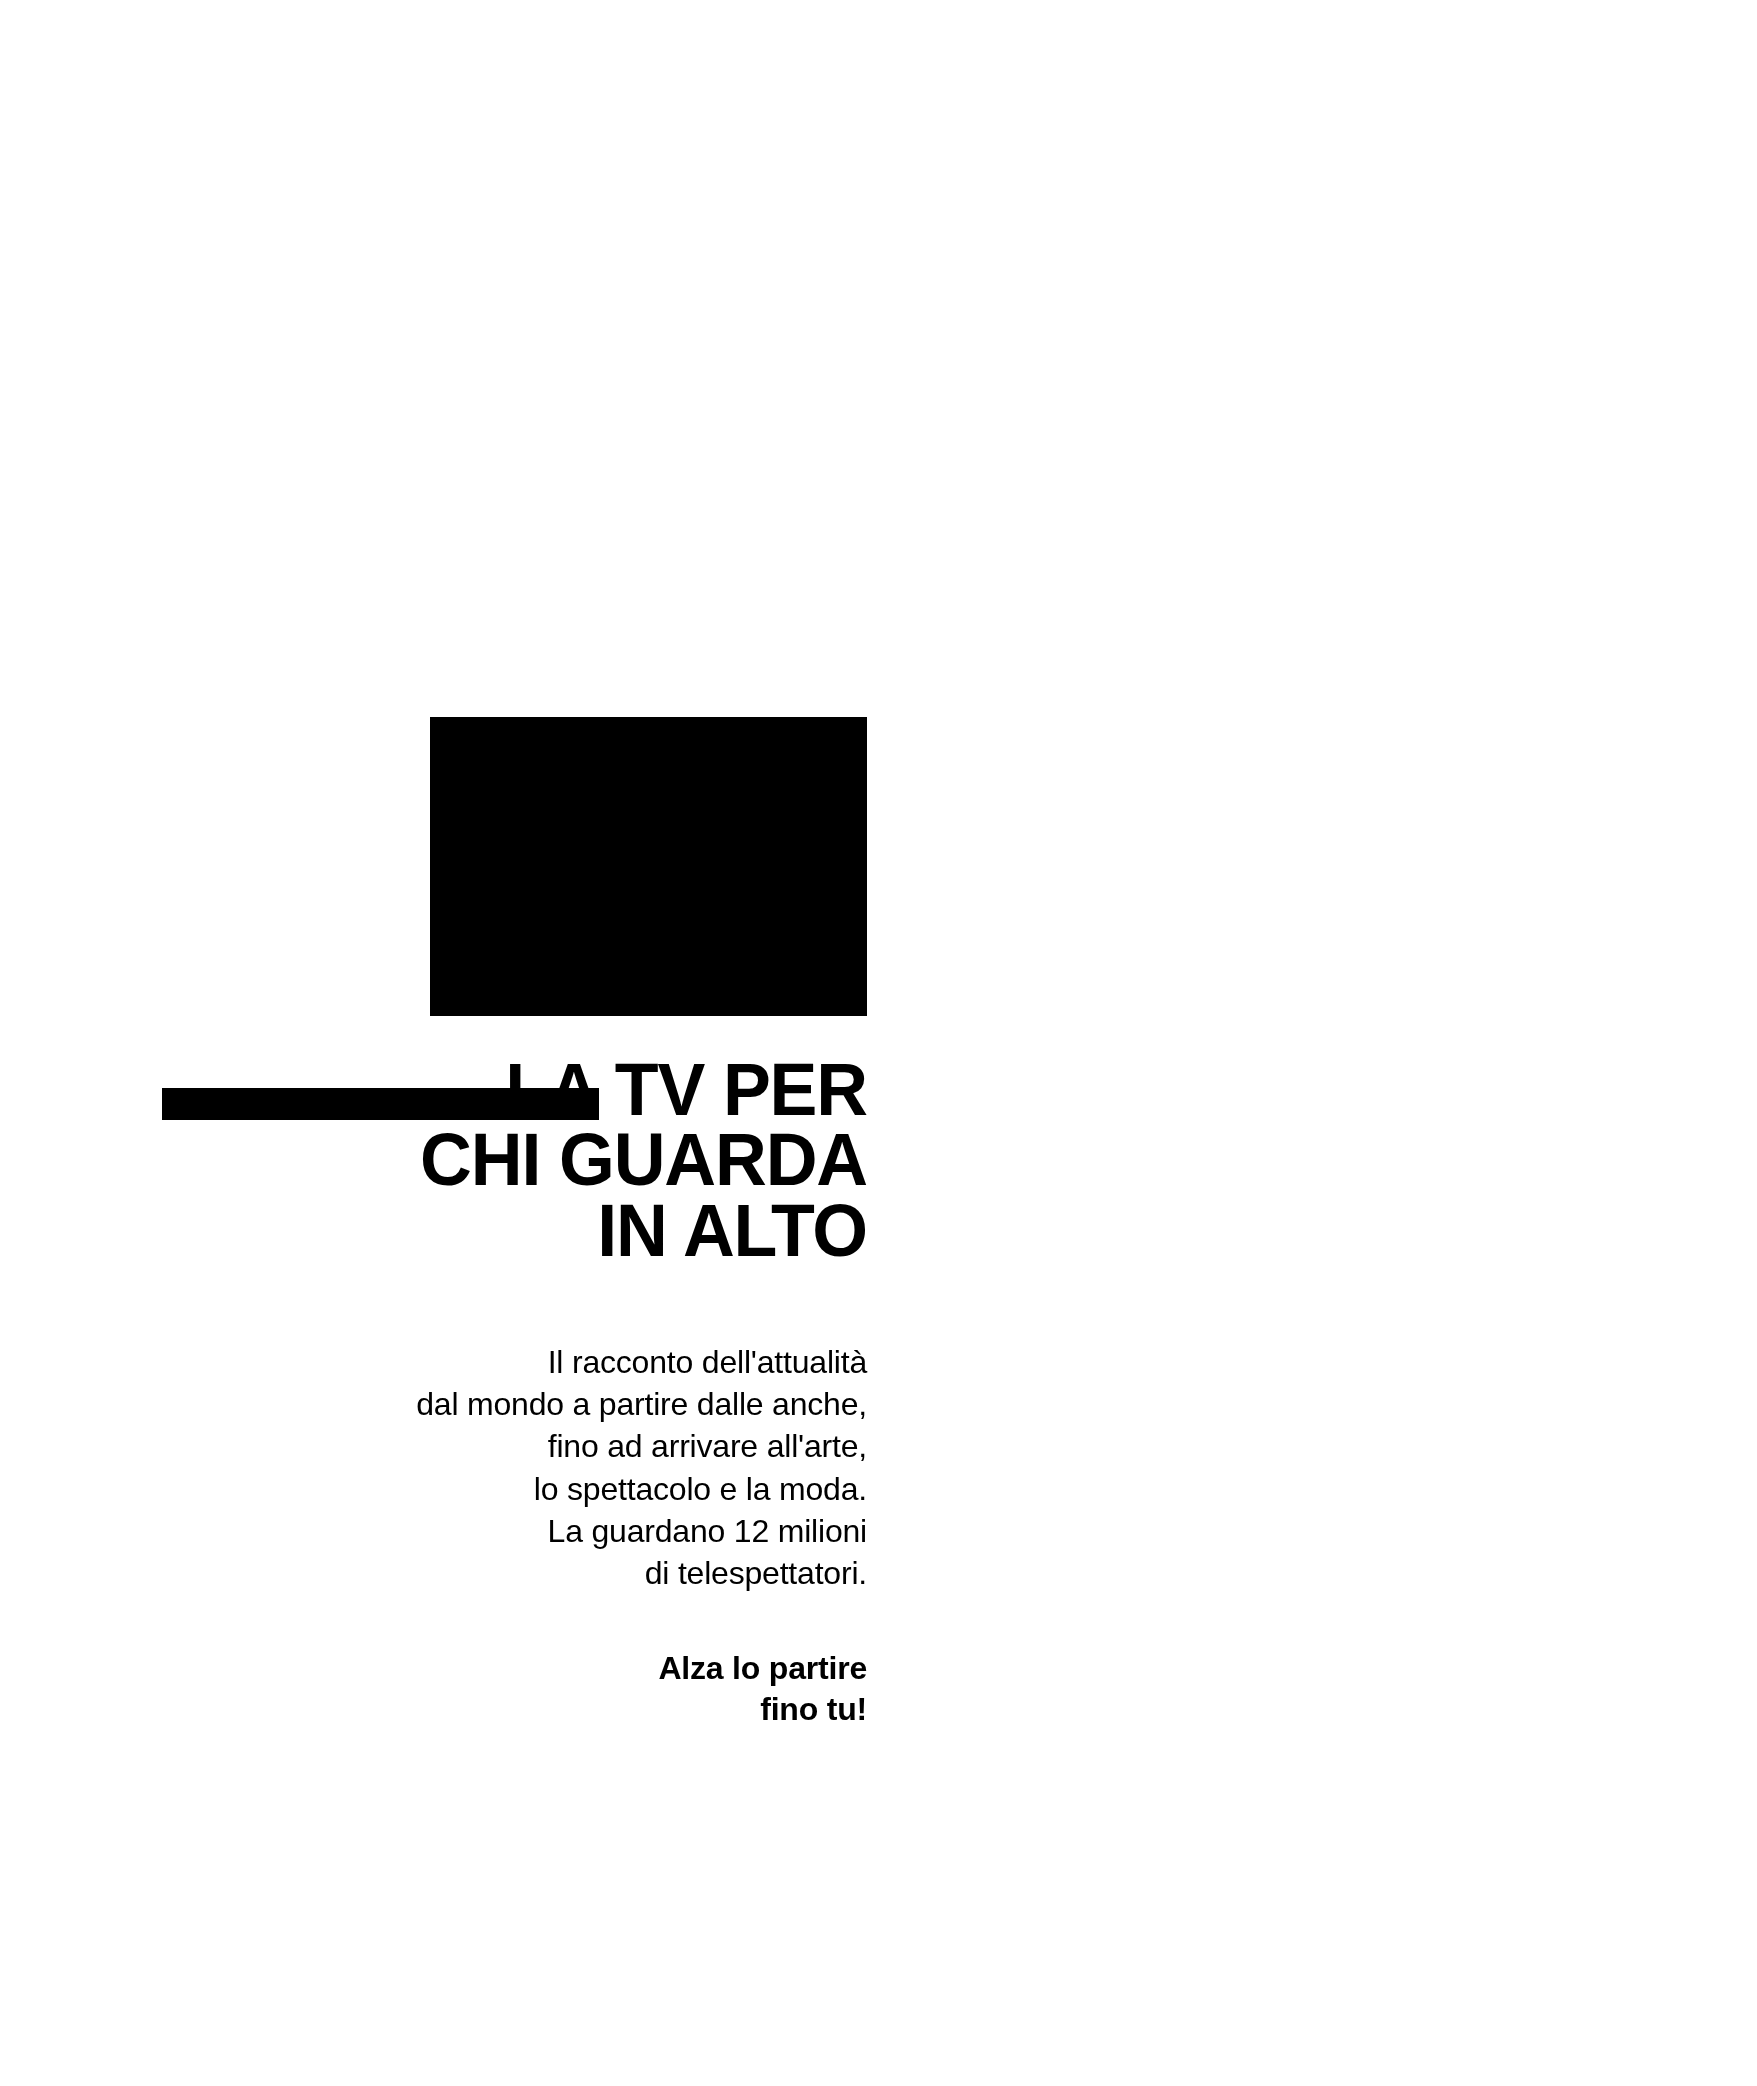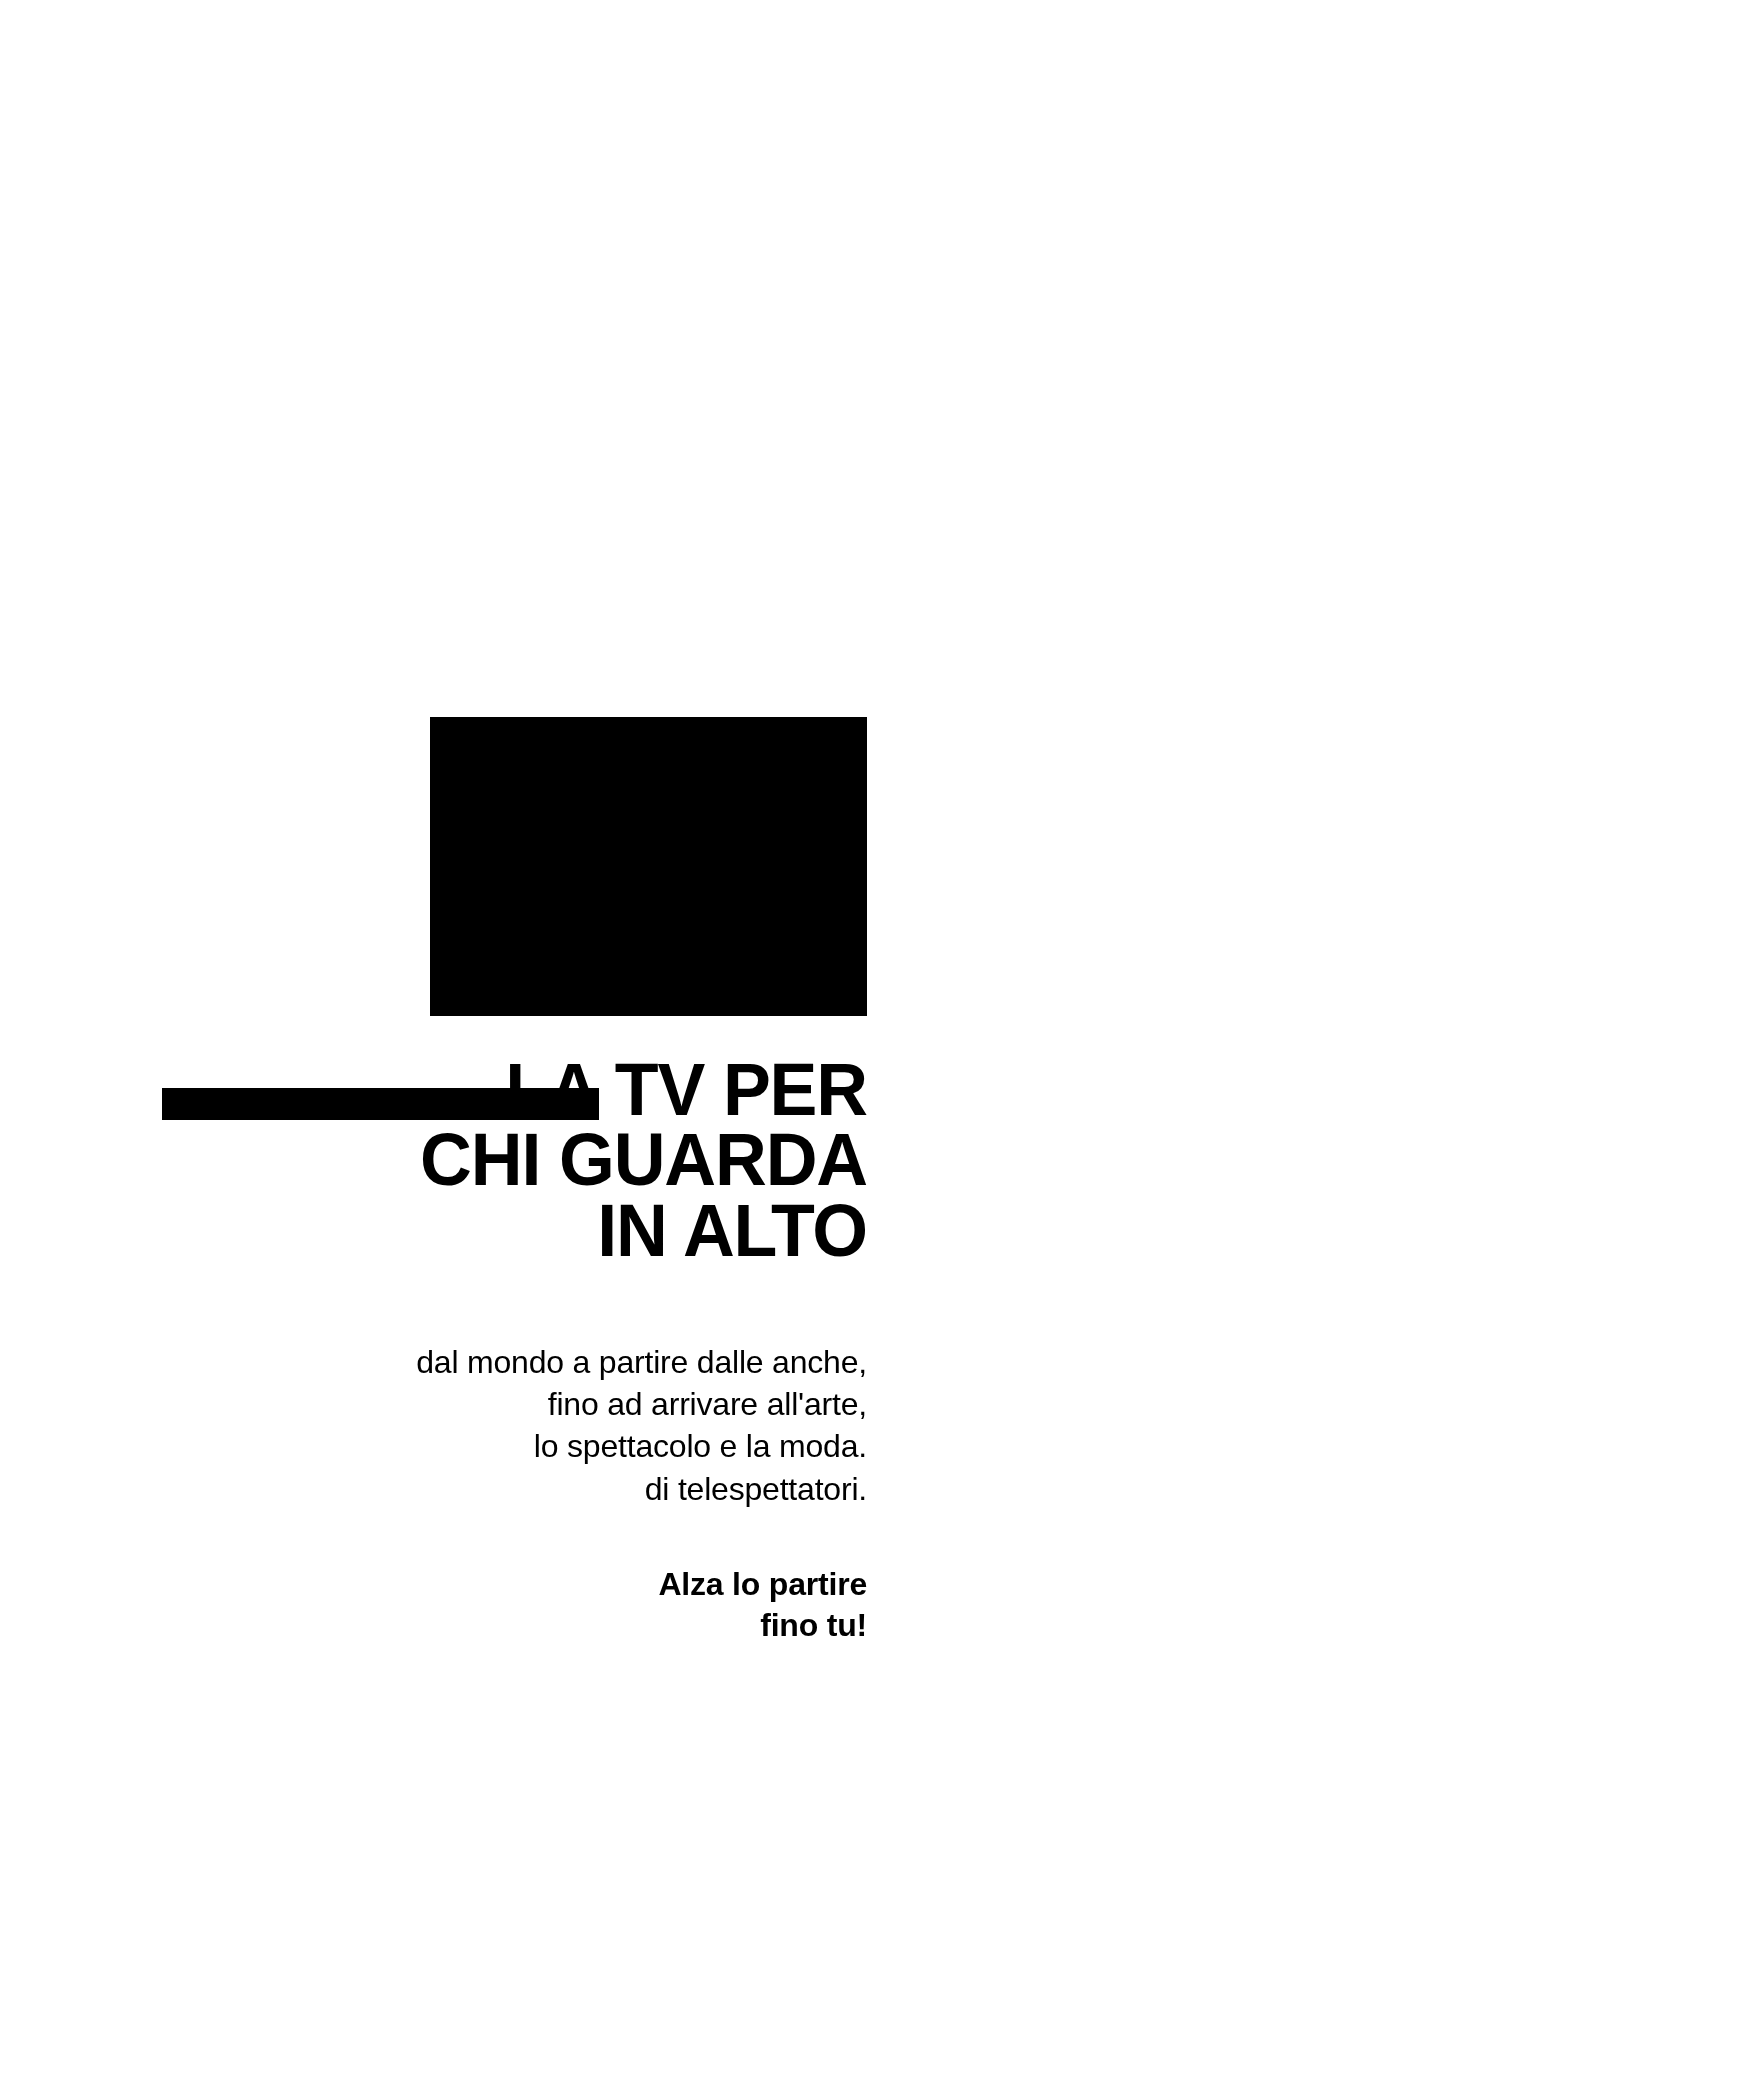--- a/index.html
+++ b/index.html
@@ -118,23 +118,25 @@
 
     <div class="logo-block"></div>
 
     <h1 class="headline">
       <span class="line line-1">LA TV PER</span>
       <span class="line line-2">CHI GUARDA</span>
       <span class="line line-3">IN ALTO</span>
     </h1>
 
     <div class="body-copy">
+      <span class="ln">Il racconto dell'attualità</span>
       <span class="ln">dal mondo a partire dalle anche,</span>
       <span class="ln">fino ad arrivare all'arte,</span>
       <span class="ln">lo spettacolo e la moda.</span>
+      <span class="ln">La guardano 12 milioni</span>
       <span class="ln">di telespettatori.</span>
     </div>
 
     <div class="cta">
       <span class="ln">Alza lo partire</span>
       <span class="ln">fino tu!</span>
     </div>
 
   </div>
 

